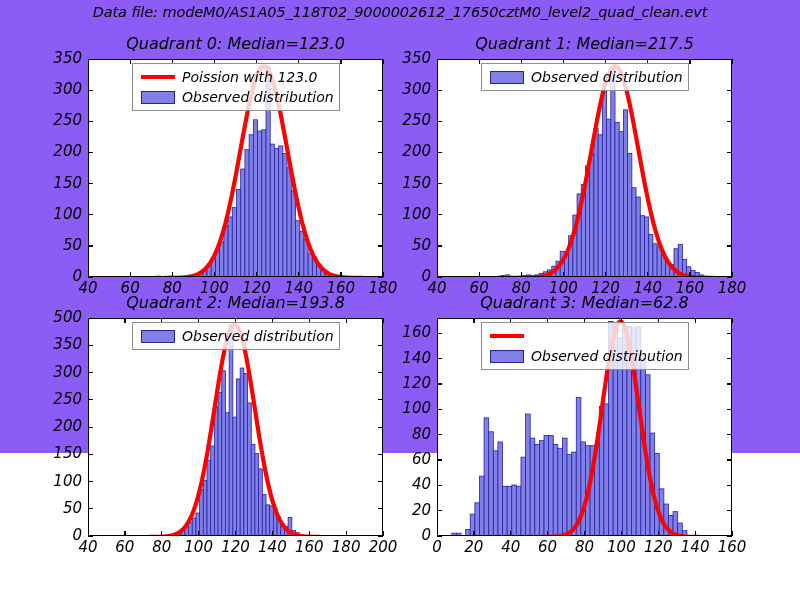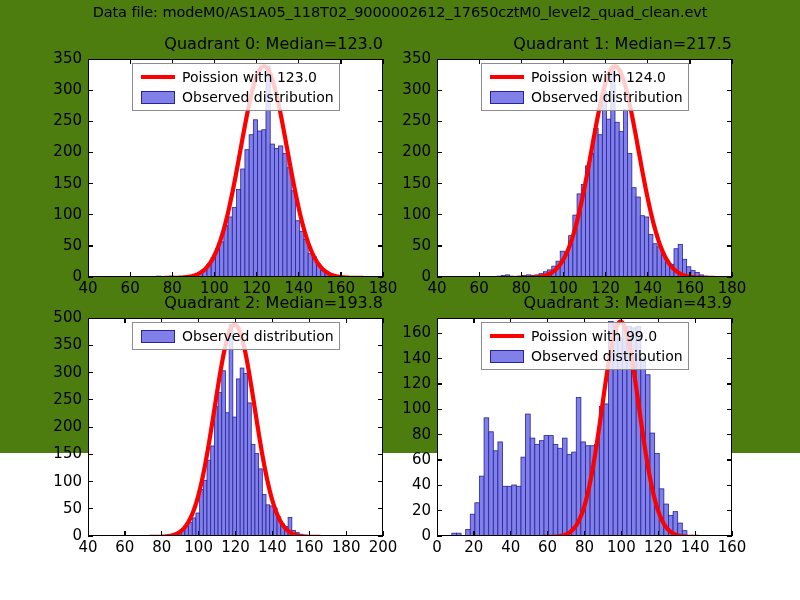--- a/index.html
+++ b/index.html
@@ -12,39 +12,40 @@
     height: 600px;
     font-family: "DejaVu Sans", sans-serif;
     overflow: hidden;
     position: relative;
   }
   #figure {
     position: absolute;
     left: 0; top: 0;
     width: 800px;
     height: 453px;
-    background: #4d7c0f;
+    background: #8b5cf6;
+    font-style: italic;
   }
   .suptitle {
     position: absolute;
     left: 0;
     top: 4px;
     width: 800px;
     text-align: center;
     font-size: 14.5px;
     color: #000000;
     font-family: "DejaVu Sans", sans-serif;
     white-space: nowrap;
     letter-spacing: -0.1px;
   }
   .panel-title {
     position: absolute;
     left: 0;
     width: 100%;
-    text-align: right;
+    text-align: center;
     font-size: 16px;
     color: #000000;
     white-space: nowrap;
     font-family: "DejaVu Sans", sans-serif;
   }
   .axes-frame {
     position: absolute;
     box-sizing: border-box;
     border: 1.1px solid #000000;
     background: #ffffff;
@@ -347,24 +348,20 @@
       <div class="tick-mark" style="left: 647.214px; top: 59px; width: 1.2px; height: 5px;"></div>
       <div class="tick-label-x" style="left: 617.714px; top: 279px; width: 60px;">140</div>
       <div class="tick-mark" style="left: 689.357px; top: 272px; width: 1.2px; height: 5px;"></div>
       <div class="tick-mark" style="left: 689.357px; top: 59px; width: 1.2px; height: 5px;"></div>
       <div class="tick-label-x" style="left: 659.857px; top: 279px; width: 60px;">160</div>
       <div class="tick-mark" style="left: 731.5px; top: 272px; width: 1.2px; height: 5px;"></div>
       <div class="tick-mark" style="left: 731.5px; top: 59px; width: 1.2px; height: 5px;"></div>
       <div class="tick-label-x" style="left: 702px; top: 279px; width: 60px;">180</div>
       <div class="legend-box" style="left: 481px; top: 63px;">
         <div class="legend-row">
-          <span class="legend-swatch-line"></span>
-          <span class="legend-label">Poission with 124.0</span>
-        </div>
-        <div class="legend-row">
           <span class="legend-swatch-patch"></span>
           <span class="legend-label">Observed distribution</span>
         </div>
       </div>
       <div class="panel-title" style="left: 88px; top: 293px; width: 295px;">Quadrant 2: Median=193.8</div>
       <div class="axes-frame" style="left: 88px; top: 318px; width: 295px; height: 218px;">
         <svg class="plot-svg" width="295" height="218">
           <g>
             <rect x="36.88" y="216.91" width="3.69" height="1.09" fill="#8080e8" stroke="#27229e" stroke-width="0.8"></rect>
             <rect x="40.56" y="217.46" width="3.69" height="0.60" fill="#8080e8" stroke="#27229e" stroke-width="0.8"></rect>
@@ -475,21 +472,21 @@
       <div class="tick-label-x" style="left: 316.125px; top: 538px; width: 60px;">180</div>
       <div class="tick-mark" style="left: 382.5px; top: 531px; width: 1.2px; height: 5px;"></div>
       <div class="tick-mark" style="left: 382.5px; top: 318px; width: 1.2px; height: 5px;"></div>
       <div class="tick-label-x" style="left: 353px; top: 538px; width: 60px;">200</div>
       <div class="legend-box" style="left: 132px; top: 322px;">
         <div class="legend-row">
           <span class="legend-swatch-patch"></span>
           <span class="legend-label">Observed distribution</span>
         </div>
       </div>
-      <div class="panel-title" style="left: 437px; top: 293px; width: 295px;">Quadrant 3: Median=43.9</div>
+      <div class="panel-title" style="left: 437px; top: 293px; width: 295px;">Quadrant 3: Median=62.8</div>
       <div class="axes-frame" style="left: 437px; top: 318px; width: 295px; height: 218px;">
         <svg class="plot-svg" width="295" height="218">
           <g>
             <rect x="13.83" y="214.20" width="4.61" height="3.80" fill="#8080e8" stroke="#27229e" stroke-width="0.8"></rect>
             <rect x="18.44" y="214.20" width="4.61" height="3.80" fill="#8080e8" stroke="#27229e" stroke-width="0.8"></rect>
             <rect x="23.05" y="216.73" width="4.61" height="1.27" fill="#8080e8" stroke="#27229e" stroke-width="0.8"></rect>
             <rect x="27.66" y="210.40" width="4.61" height="7.60" fill="#8080e8" stroke="#27229e" stroke-width="0.8"></rect>
             <rect x="32.27" y="195.19" width="4.61" height="22.81" fill="#8080e8" stroke="#27229e" stroke-width="0.8"></rect>
             <rect x="36.88" y="183.78" width="4.61" height="34.22" fill="#8080e8" stroke="#27229e" stroke-width="0.8"></rect>
             <rect x="41.48" y="157.16" width="4.61" height="60.84" fill="#8080e8" stroke="#27229e" stroke-width="0.8"></rect>
@@ -591,21 +588,20 @@
       <div class="tick-label-x" style="left: 628.25px; top: 538px; width: 60px;">120</div>
       <div class="tick-mark" style="left: 694.625px; top: 531px; width: 1.2px; height: 5px;"></div>
       <div class="tick-mark" style="left: 694.625px; top: 318px; width: 1.2px; height: 5px;"></div>
       <div class="tick-label-x" style="left: 665.125px; top: 538px; width: 60px;">140</div>
       <div class="tick-mark" style="left: 731.5px; top: 531px; width: 1.2px; height: 5px;"></div>
       <div class="tick-mark" style="left: 731.5px; top: 318px; width: 1.2px; height: 5px;"></div>
       <div class="tick-label-x" style="left: 702px; top: 538px; width: 60px;">160</div>
       <div class="legend-box" style="left: 481px; top: 322px;">
         <div class="legend-row">
           <span class="legend-swatch-line"></span>
-          <span class="legend-label">Poission with 99.0</span>
         </div>
         <div class="legend-row">
           <span class="legend-swatch-patch"></span>
           <span class="legend-label">Observed distribution</span>
         </div>
       </div>
     </div>
 
 </div>
 

